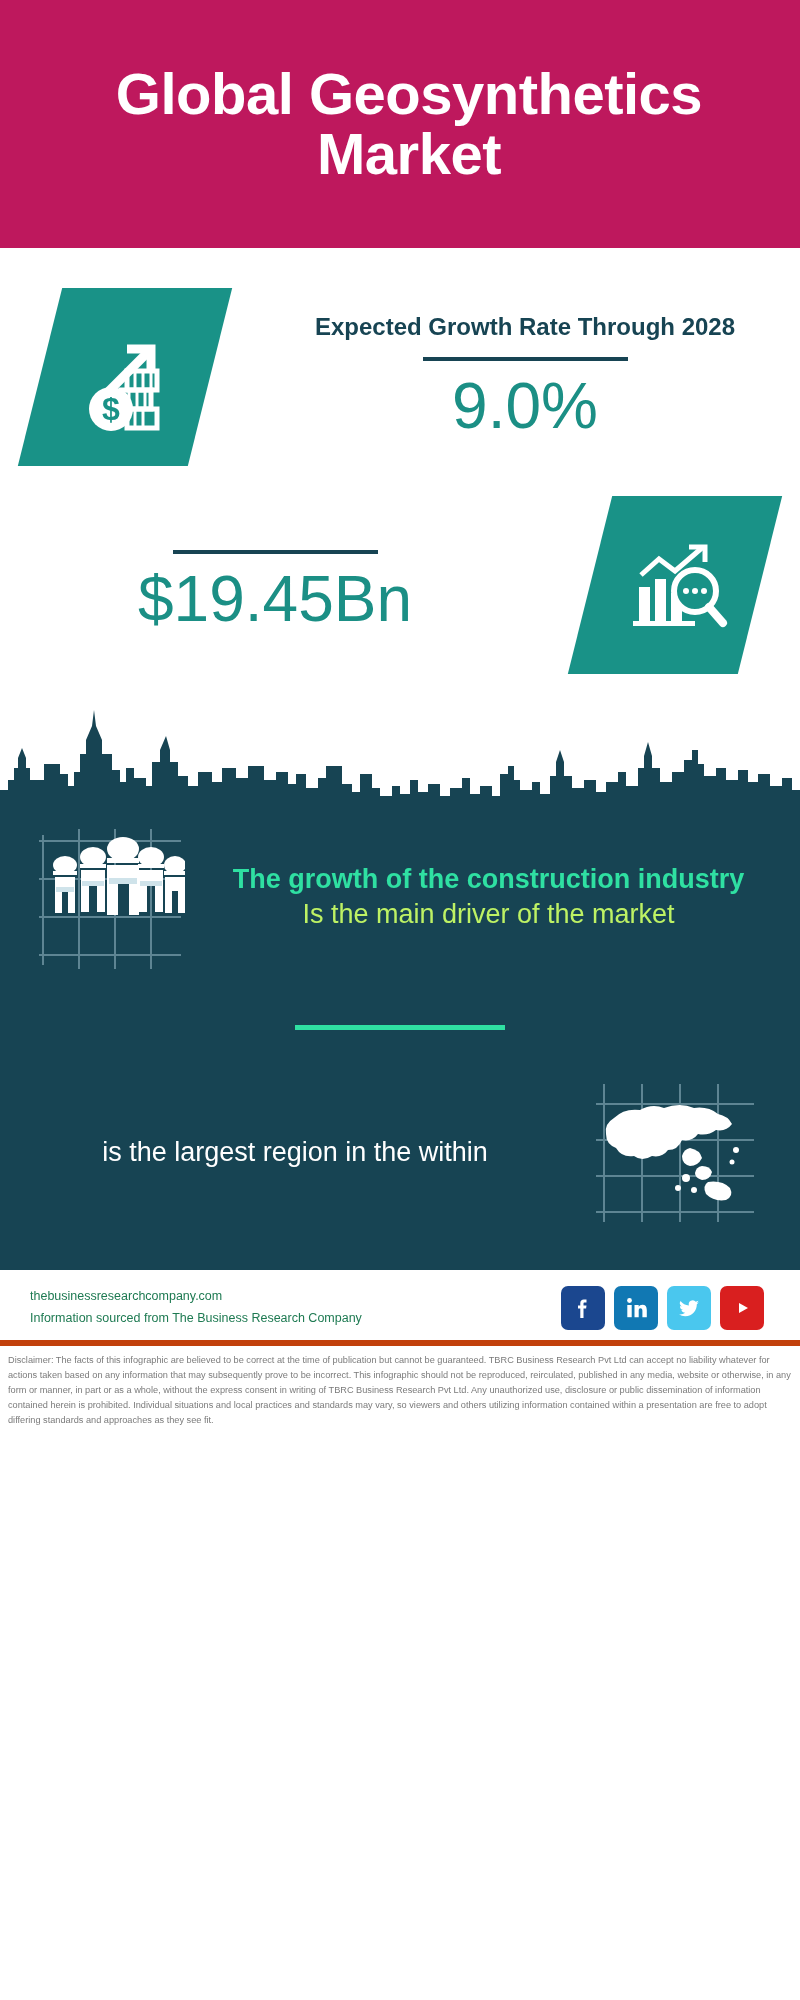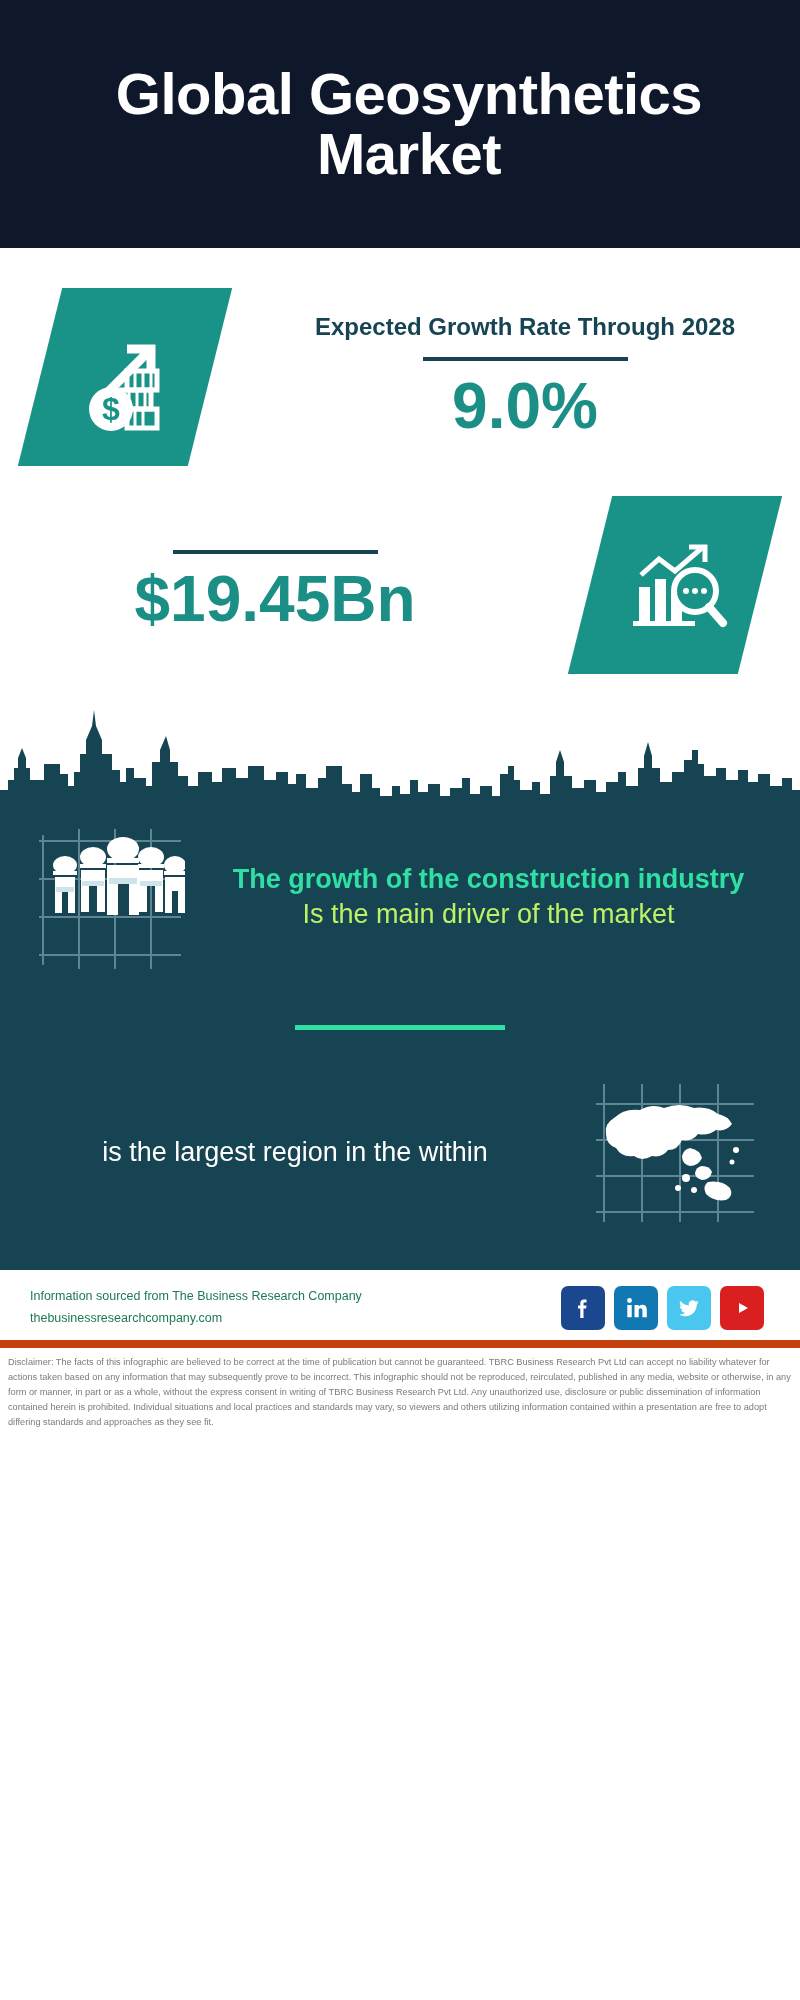--- a/index.html
+++ b/index.html
@@ -8,21 +8,21 @@
     font-family:"Liberation Sans", sans-serif;
     background:#ffffff;
     position:relative;
     overflow:hidden;
   }
   .page { width:800px; height:2000px; position:relative; }
 
   
   .header {
     width:800px; height:248px;
-    background:#0f172a;
+    background:#be185d;
     display:flex; align-items:center; justify-content:center;
     text-align:center;
     padding-left:18px;
   }
   .header-title {
     color:#ffffff;
     font-size:58px;
     font-weight:bold;
     line-height:1.04;
     letter-spacing:-0.5px;
@@ -53,21 +53,21 @@
     line-height:1.28;
   }
   .stat-divider {
     width:205px; height:4px;
     background:#174453;
     margin:14px auto 10px auto;
   }
   .stat-value {
     color:#1b8f85;
     font-size:64px;
-    font-weight:bold;
+    font-weight:normal;
     line-height:1.1;
   }
 
   .row1 .icon-wrap { width:250px; display:flex; justify-content:center; }
   .row2 .icon-wrap { width:250px; display:flex; justify-content:center; }
 
   
   .skyline { display:block; width:800px; height:105px; margin-top:18px; }
 
   
@@ -140,21 +140,21 @@
     display:flex; align-items:center; justify-content:center;
   }
   .s-fb { background:#1b478f; }
   .s-li { background:#1178b3; }
   .s-tw { background:#4ac7ee; }
   .s-yt { background:#d91f1f; }
 
   .disclaimer-wrap {
     width:800px;
     background:#ffffff;
-    border-top:8px solid #c2410c;
+    border-top:6px solid #c2410c;
     padding:7px 8px 8px 8px;
   }
   .disclaimer {
     color:#7b7b7b;
     font-size:9.2px;
     line-height:1.62;
     text-align:left;
   }
 </style>
 </head>
@@ -313,22 +313,22 @@
             <circle cx="142" cy="84" r="2.5"></circle>
           </g>
         </svg>
       </div>
     </div>
 
   </div>
 
   <div class="footer">
     <div class="source-block">
+      <span class="source-line">thebusinessresearchcompany.com</span>
       <span class="source-line">Information sourced from The Business Research Company</span>
-      <span class="source-line">thebusinessresearchcompany.com</span>
     </div>
     <div class="socials">
       <a class="social s-fb">
         <svg width="26" height="26" viewBox="0 0 26 26">
             <path fill="#ffffff" d="M16.5 7.5h-2.2c-.5 0-.8.3-.8.9v2.1h3l-.4 3.1h-2.6V23h-3.2v-9.4H8V10.5h2.3V8.1c0-2.3 1.4-3.6 3.5-3.6h2.7z"></path>
           </svg>
       </a>
       <a class="social s-li">
         <svg width="26" height="26" viewBox="0 0 26 26">
             <g fill="#ffffff">

